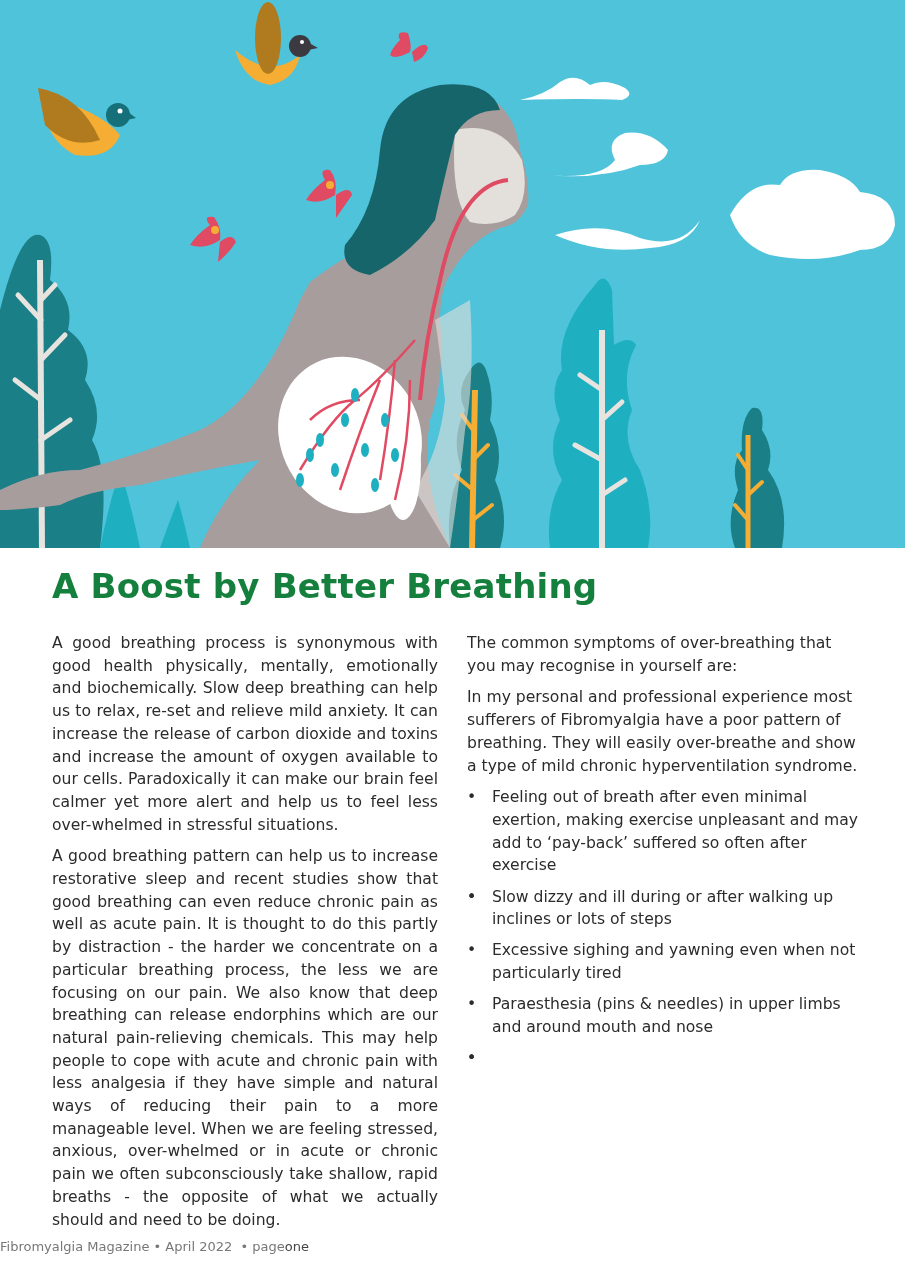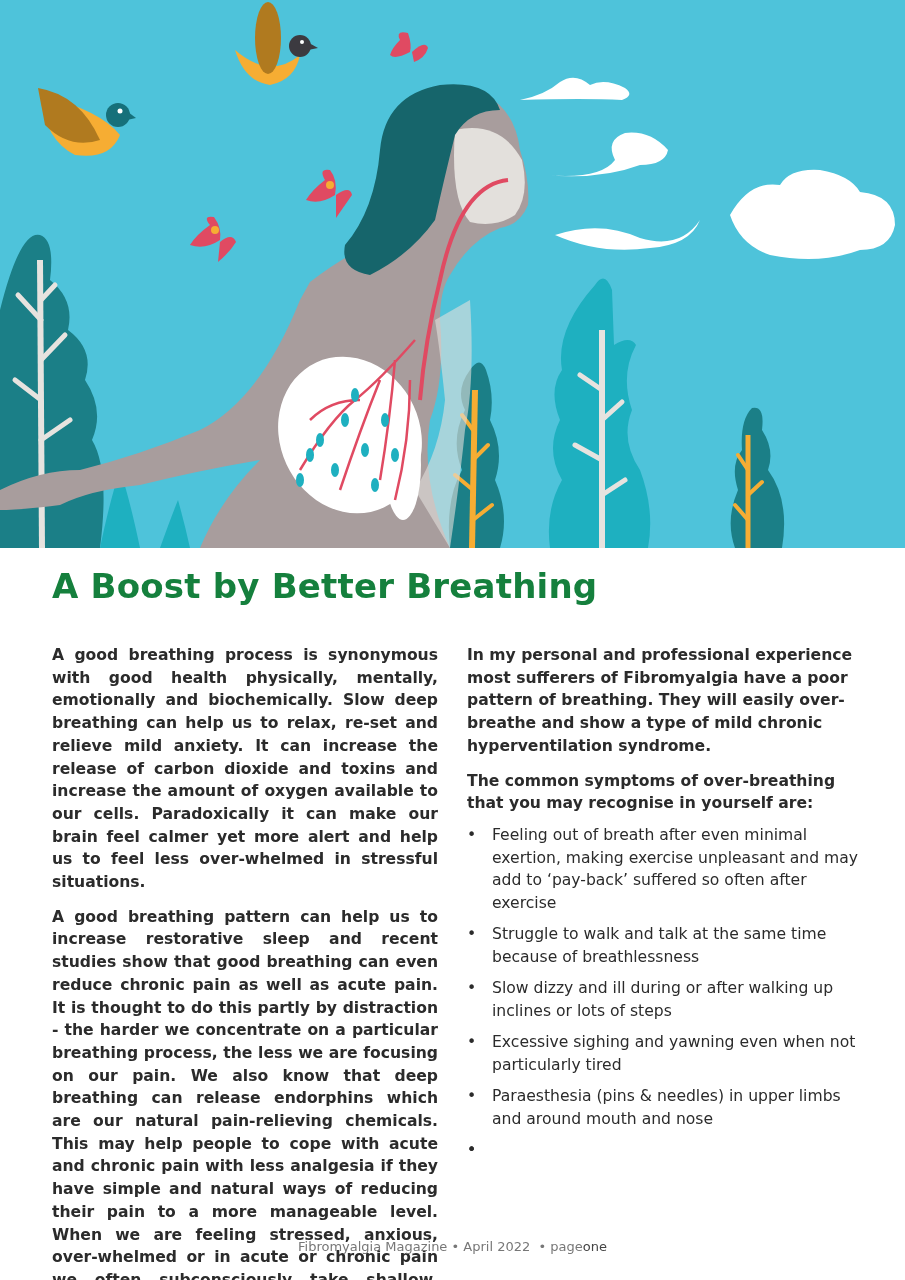--- a/index.html
+++ b/index.html
@@ -5,25 +5,25 @@
     html, body { margin: 0; padding: 0; background: #ffffff; }
     body { width: 905px; height: 1280px; position: relative; overflow: hidden;
            font-family: "DejaVu Sans", sans-serif; color: #2b2b2b; }
     .hero { position: absolute; left: 0; top: 0; width: 905px; height: 548px; background: #4ec3da; overflow: hidden; }
     .hero svg { position: absolute; left: 0; top: 0; }
     .title { position: absolute; left: 52px; top: 566px; margin: 0; font-size: 34px; font-weight: bold;
              color: #15803d; letter-spacing: 0.2px; }
     .col { position: absolute; top: 632px; font-size: 15.6px; line-height: 22.7px; }
     .col-left { left: 52px; width: 386px; text-align: justify; }
     .col-right { left: 467px; width: 392px; }
-    .col p { margin: 12px 0 9px 0; font-weight: bold; }
+    .col p { margin: 0 0 9px 0; }
     .bullets { list-style: none; margin: 0; padding: 0; }
     .bullets li { position: relative; padding-left: 25px; margin-bottom: 8.5px; }
     .bullets li .bullet { position: absolute; left: 0; top: 0; }
-    .footer { position: absolute; top: 1239px; left: 0; width: 905px; text-align: center;
+    .footer { position: absolute; top: 1239px; left: 0; width: 905px; 
               font-size: 13px; color: #777777; }
     .footer .strong { color: #444444; }
   </style>
 </head>
 <body>
 
 <div class="hero">
   <svg width="905" height="548" viewBox="0 0 905 548">
     <rect x="0" y="0" width="905" height="548" fill="#4ec3da"></rect>
 
@@ -108,25 +108,25 @@
 </div>
 
 <h1 class="title">A Boost by Better Breathing</h1>
 
 <div class="col col-left">
   <p>A good breathing process is synonymous with good health physically, mentally, emotionally and biochemically. Slow deep breathing can help us to relax, re-set and relieve mild anxiety. It can increase the release of carbon dioxide and toxins and increase the amount of oxygen available to our cells. Paradoxically it can make our brain feel calmer yet more alert and help us to feel less over-whelmed in stressful situations.</p>
   <p>A good breathing pattern can help us to increase restorative sleep and recent studies show that good breathing can even reduce chronic pain as well as acute pain. It is thought to do this partly by distraction - the harder we concentrate on a particular breathing process, the less we are focusing on our pain. We also know that deep breathing can release endorphins which are our natural pain-relieving chemicals. This may help people to cope with acute and chronic pain with less analgesia if they have simple and natural ways of reducing their pain to a more manageable level. When we are feeling stressed, anxious, over-whelmed or in acute or chronic pain we often subconsciously take shallow, rapid breaths - the opposite of what we actually should and need to be doing.</p>
 </div>
 
 <div class="col col-right">
+  <p>The common symptoms of over-breathing that you may recognise in yourself are:</p>
   <p>In my personal and professional experience most sufferers of Fibromyalgia have a poor pattern of breathing. They will easily over-breathe and show a type of mild chronic hyperventilation syndrome.</p>
-  <p>The common symptoms of over-breathing that you may recognise in yourself are:</p>
   <ul class="bullets">
     <li><span class="bullet">•</span><span>Feeling out of breath after even minimal exertion, making exercise unpleasant and may add to ‘pay-back’ suffered so often after exercise</span></li>
-    <li><span class="bullet">•</span><span>Struggle to walk and talk at the same time because of breathlessness</span></li>
+    <li><span class="bullet">•</span></li>
     <li><span class="bullet">•</span><span>Slow dizzy and ill during or after walking up inclines or lots of steps</span></li>
     <li><span class="bullet">•</span><span>Excessive sighing and yawning even when not particularly tired</span></li>
     <li><span class="bullet">•</span><span>Paraesthesia (pins &amp; needles) in upper limbs and around mouth and nose</span></li>
     <li><span class="bullet">•</span></li>
     <li><span class="bullet">•</span></li>
   </ul>
 </div>
 
 <div class="footer">
   <span>Fibromyalgia Magazine</span><span> • </span><span>April 2022</span>&nbsp;<span> • </span><span>page</span><span class="strong">one</span>

